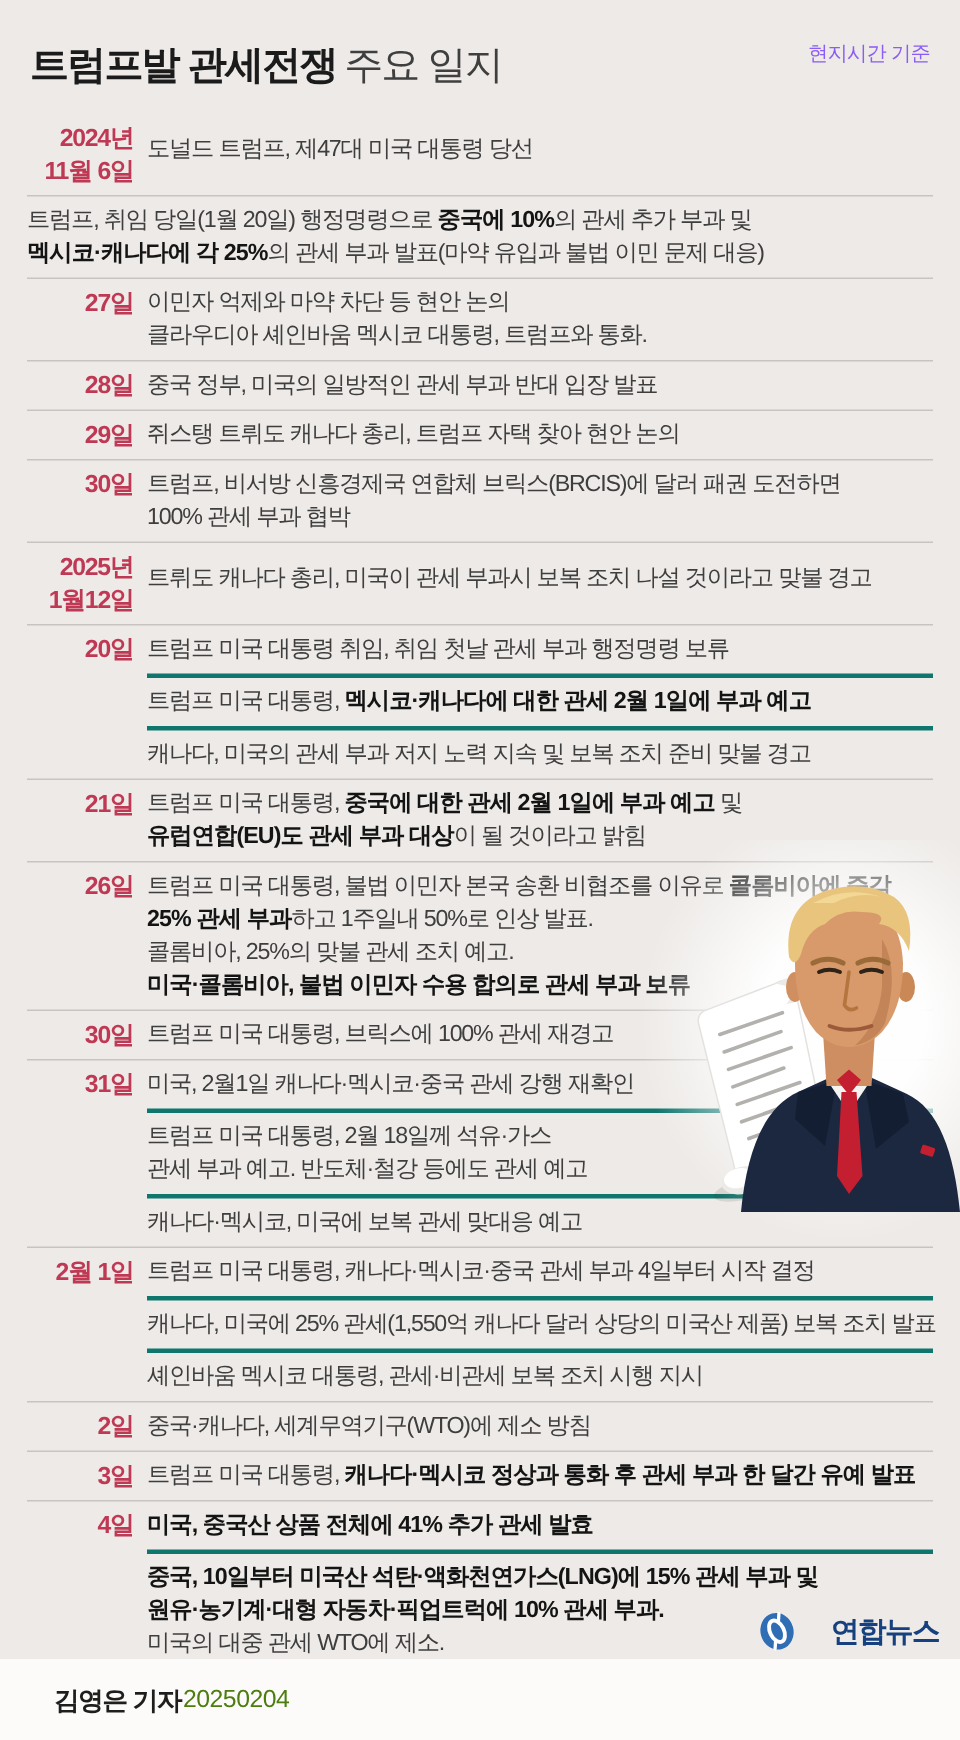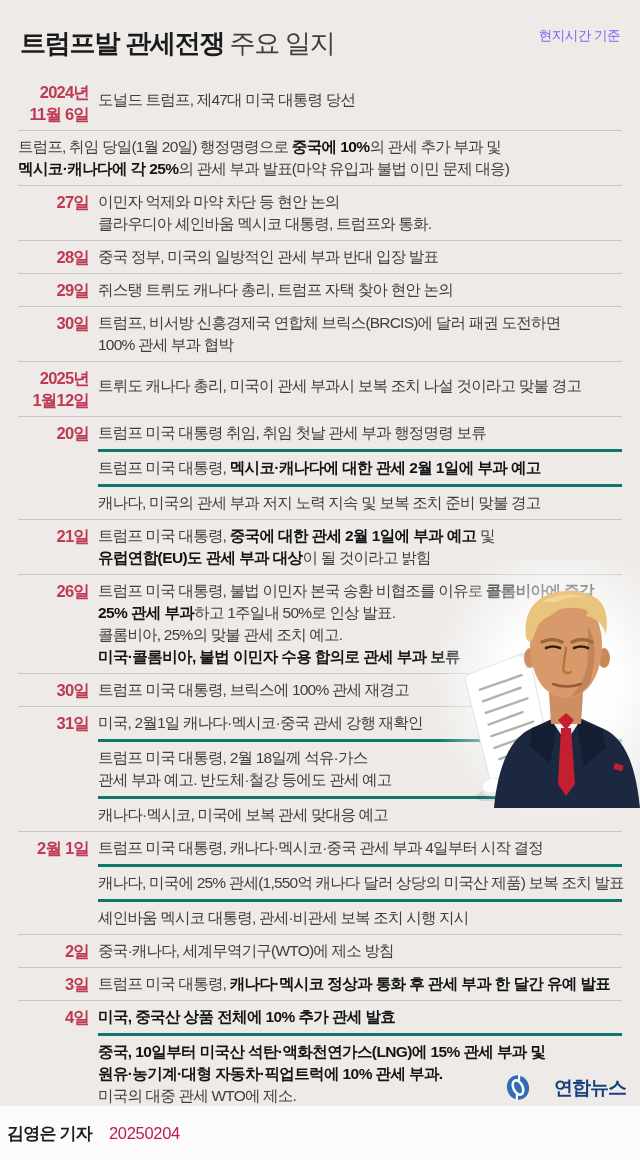--- a/index.html
+++ b/index.html
@@ -35,24 +35,24 @@
     background:radial-gradient(ellipse at 58% 45%, rgba(255,255,255,0.97) 28%, rgba(255,255,255,0) 70%);
   }
   .scroll-svg{position:absolute;left:446px;top:652px;width:124px;height:152px;}
   .trump-svg{position:absolute;left:492px;top:586px;width:148px;height:222px;}
   
   .logo{position:absolute;right:14px;top:1074px;display:flex;align-items:center;gap:23px;}
   .logo-text{font-weight:bold;font-size:19px;color:var(--logo-text,#16417e);letter-spacing:-1px;}
   
   .ftr{
     position:absolute;left:0;bottom:0;width:640px;height:54px;background:#fcfbfa;
-    display:flex;align-items:center;padding-left:7px;box-sizing:border-box;
+    display:flex;align-items:center;padding-left:36px;box-sizing:border-box;
   }
   .credit{font-weight:bold;font-size:17px;color:#1e1e1e;letter-spacing:-0.8px;}
-  .credit-date{font-size:16.5px;color:#be185d;margin-left:17px;letter-spacing:-0.3px;text-align:right;}
+  .credit-date{font-size:16.5px;color:#4d7c0f;margin-left:1px;letter-spacing:-0.3px;text-align:right;}
 </style>
 </head>
 <body>
 
 <div class="page" style="--accent: #bf3954; --logo-text: #16417e;">
 
   <header class="hdr">
     <h1><span class="title-strong">트럼프발 관세전쟁</span><span class="title-light">주요 일지</span></h1>
     <div class="tz-note">현지시간 기준</div>
   </header>
@@ -232,21 +232,21 @@
             <div class="line"><span>트럼프 미국 대통령, </span><span class="b">캐나다·멕시코 정상과 통화 후 관세 부과 한 달간 유예 발표</span></div>
           </div>
         </div>
       </div>
       <div class="group">
         <div class="date-col">
           <div class="date-line">4일</div>
         </div>
         <div class="rows">
           <div class="row">
-            <div class="line"><span class="b">미국, 중국산 상품 전체에 10% 추가 관세 발효</span></div>
+            <div class="line"><span class="b">미국, 중국산 상품 전체에 41% 추가 관세 발효</span></div>
           </div>
           <div class="row">
             <div class="line"><span class="b">중국, 10일부터 미국산 석탄·액화천연가스(LNG)에 15% 관세 부과 및</span></div>
             <div class="line"><span class="b">원유·농기계·대형 자동차·픽업트럭에 10% 관세 부과.</span></div>
             <div class="line"><span>미국의 대중 관세 WTO에 제소.</span></div>
             <div class="line"><span>대중 관세 보복으로 구글에 대해 반독점법 위반 혐의로 조사 개시</span></div>
           </div>
         </div>
       </div>
     </main>

